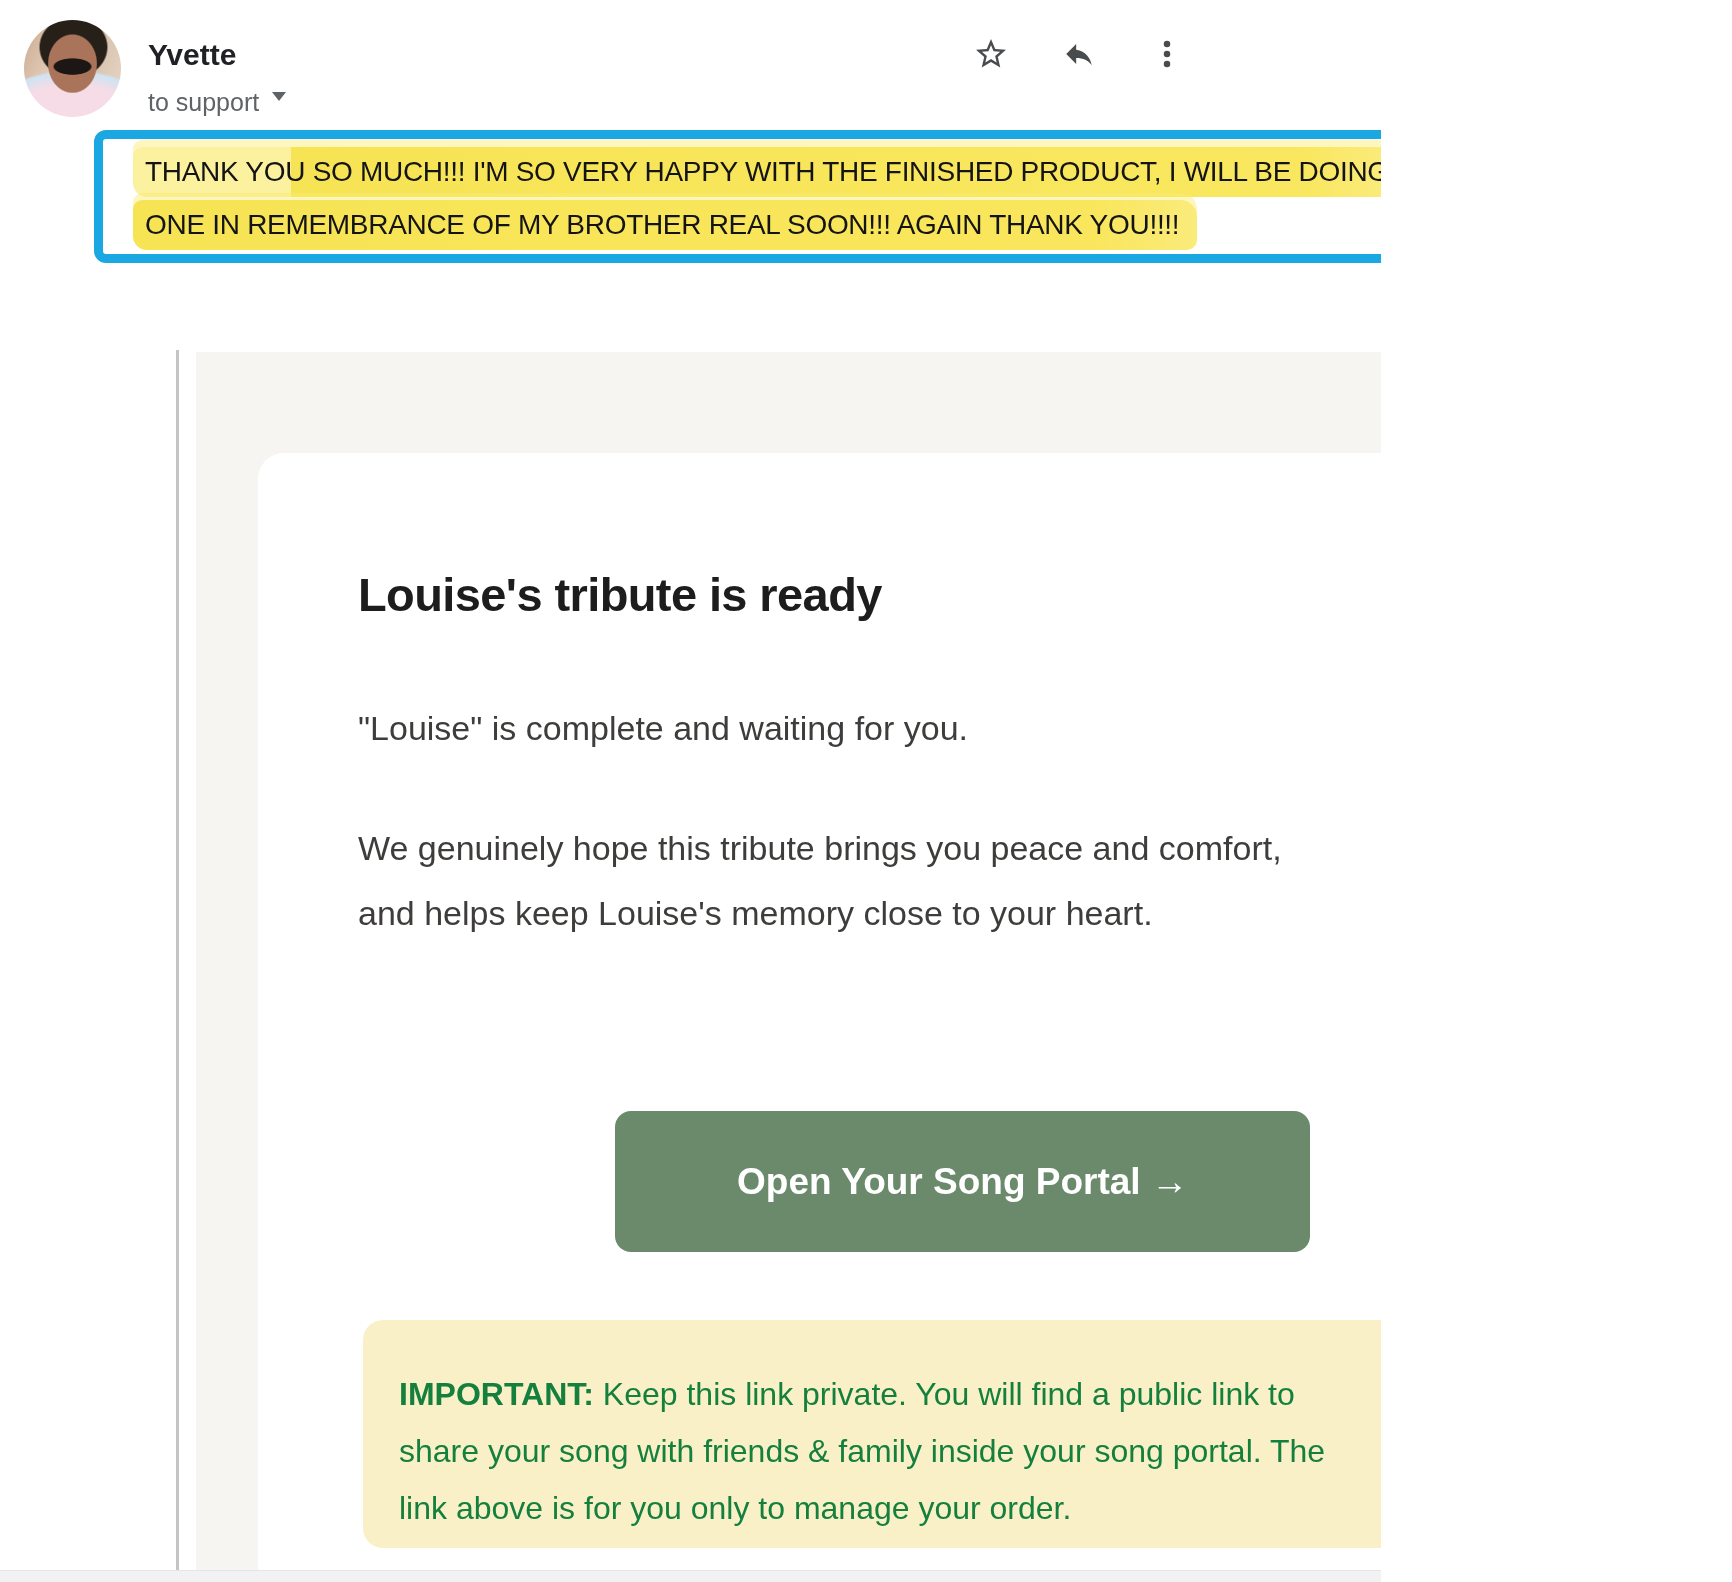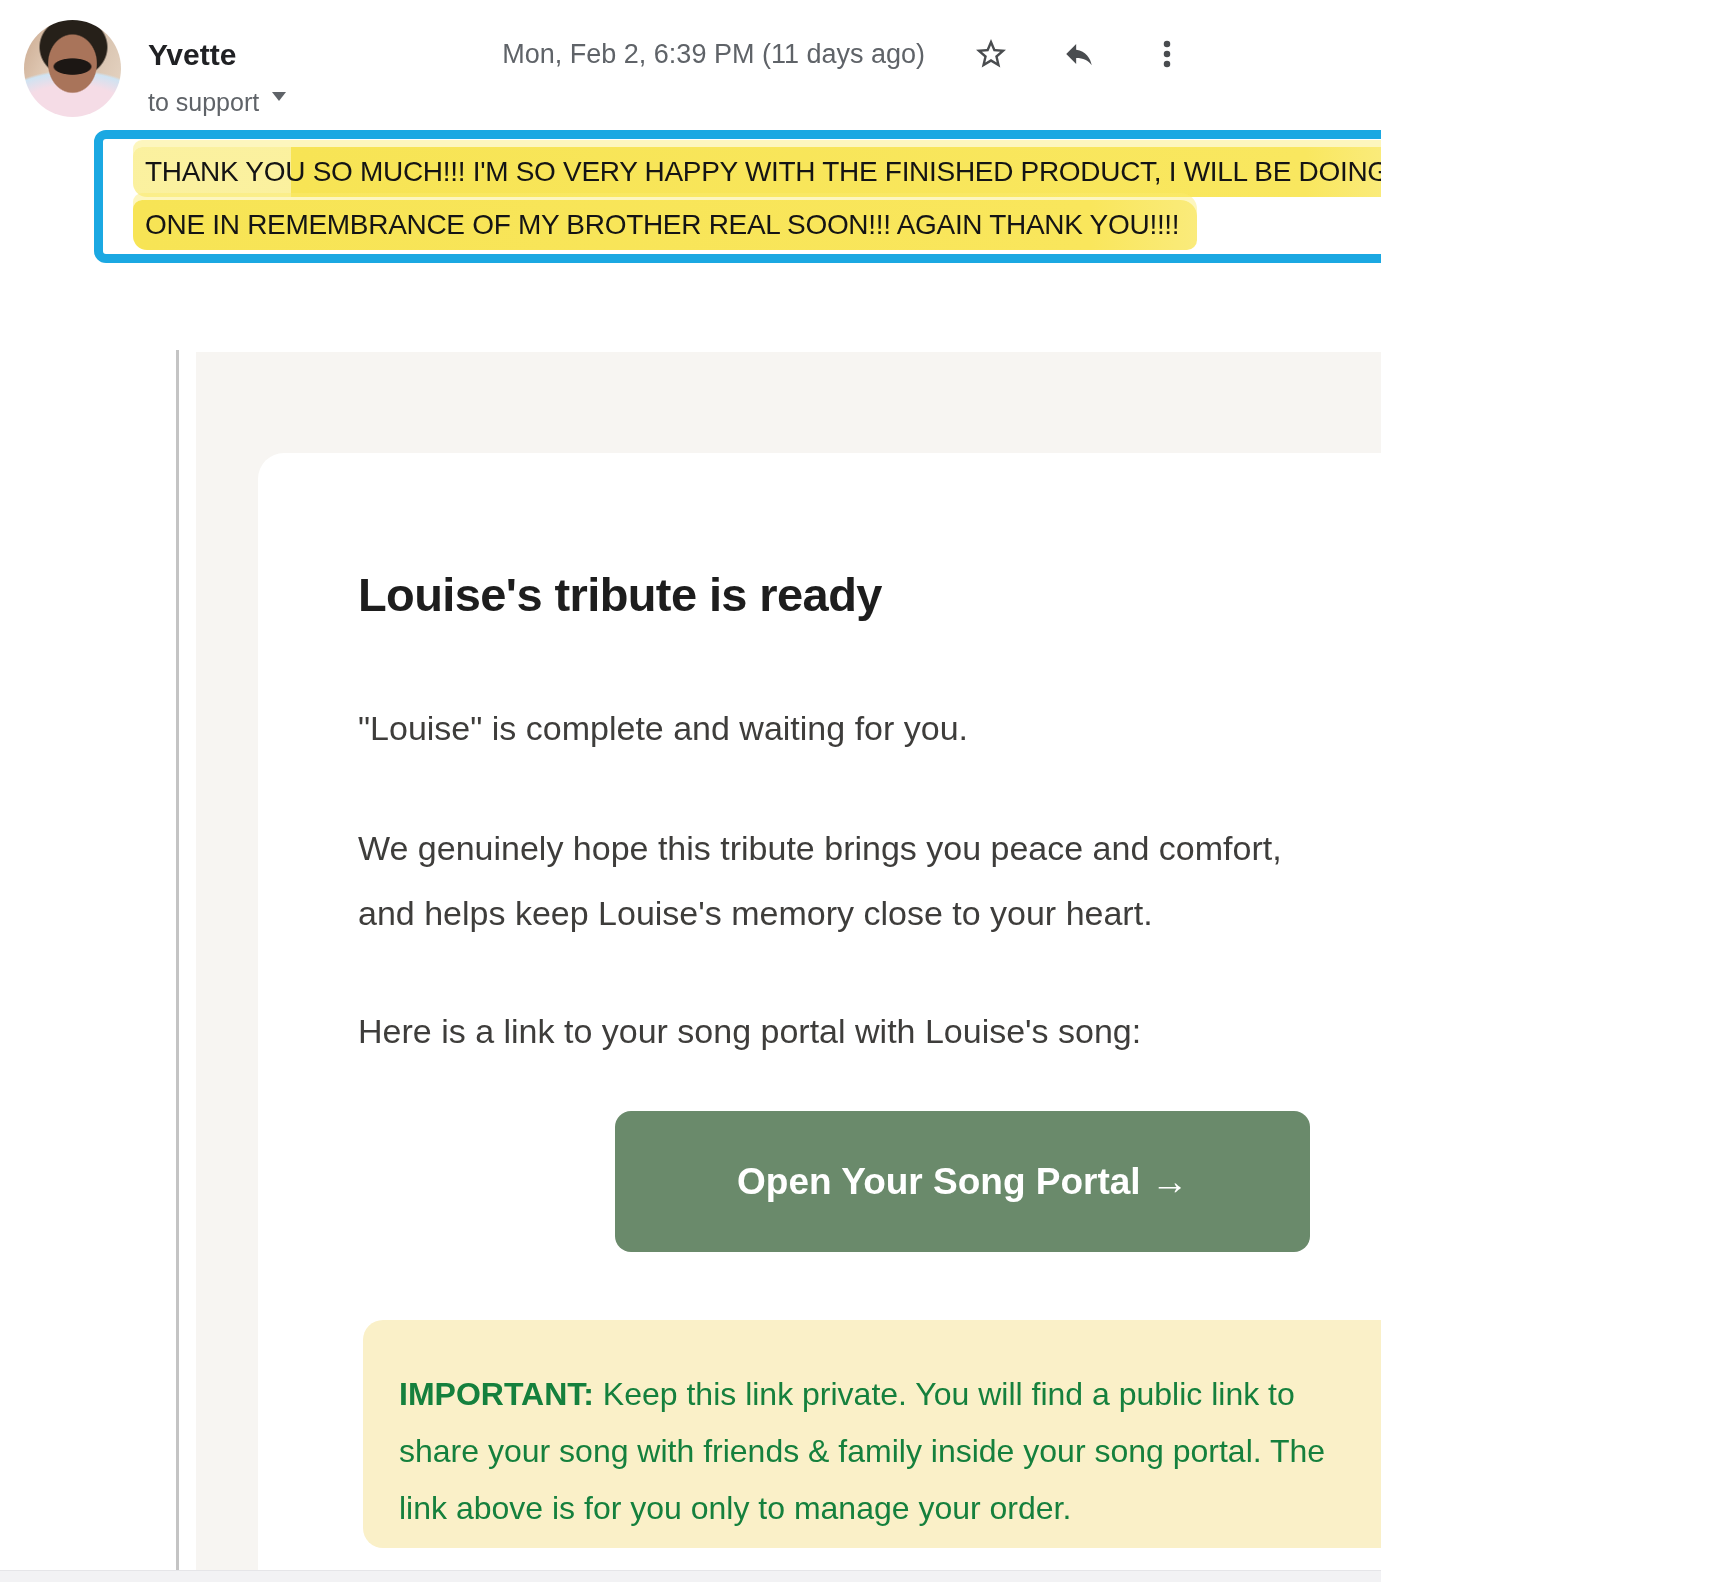--- a/index.html
+++ b/index.html
@@ -77,21 +77,20 @@
 <div class="page">
 
   <div class="avatar"></div>
   <div class="sender-name">Yvette</div>
   <div class="recipient-row">
     <span>to support</span>
     <span class="caret"></span>
   </div>
 
   <div class="header-right">
-    <span class="date-line">Mon, Feb 2, 6:39 PM (11 days ago)</span>
     <span class="icon-btn">
       <svg width="36" height="36" viewBox="0 0 24 24" fill="#494c4f">
           <path d="M22 9.24l-7.19-.62L12 2 9.19 8.63 2 9.24l5.46 4.73L5.82 21 12 17.27 18.18 21l-1.63-7.03L22 9.24zM12 15.4l-3.76 2.27 1-4.28-3.32-2.88 4.38-.38L12 6.1l1.71 4.04 4.38.38-3.32 2.88 1 4.28L12 15.4z"></path>
         </svg>
     </span>
     <span class="icon-btn">
       <svg width="34" height="34" viewBox="0 0 24 24" fill="#494c4f">
           <path d="M10 9V5l-7 7 7 7v-4.1c5 0 8.5 1.6 11 5.1-1-5-4-10-11-11z"></path>
         </svg>
     </span>
@@ -110,21 +109,20 @@
   </div>
 
 
   <div class="quote-bar"></div>
   <div class="quoted-bg">
     <div class="card">
       <h1>Louise's tribute is ready</h1>
       <p class="body-text p1">"Louise" is complete and waiting for you.</p>
       <p class="body-text p2">We genuinely hope this tribute brings you peace and comfort,
 and helps keep Louise's memory close to your heart.</p>
-      <p class="body-text p3">Here is a link to your song portal with Louise's song:</p>
       <a class="cta">Open Your Song Portal →</a>
       <div class="important-box">
         <p><strong>IMPORTANT:</strong><span> Keep this link private. You will find a public link to
 share your song with friends &amp; family inside your song portal. The
 link above is for you only to manage your order.</span></p>
       </div>
     </div>
   </div>
 
   <div class="bottom-strip"></div>

